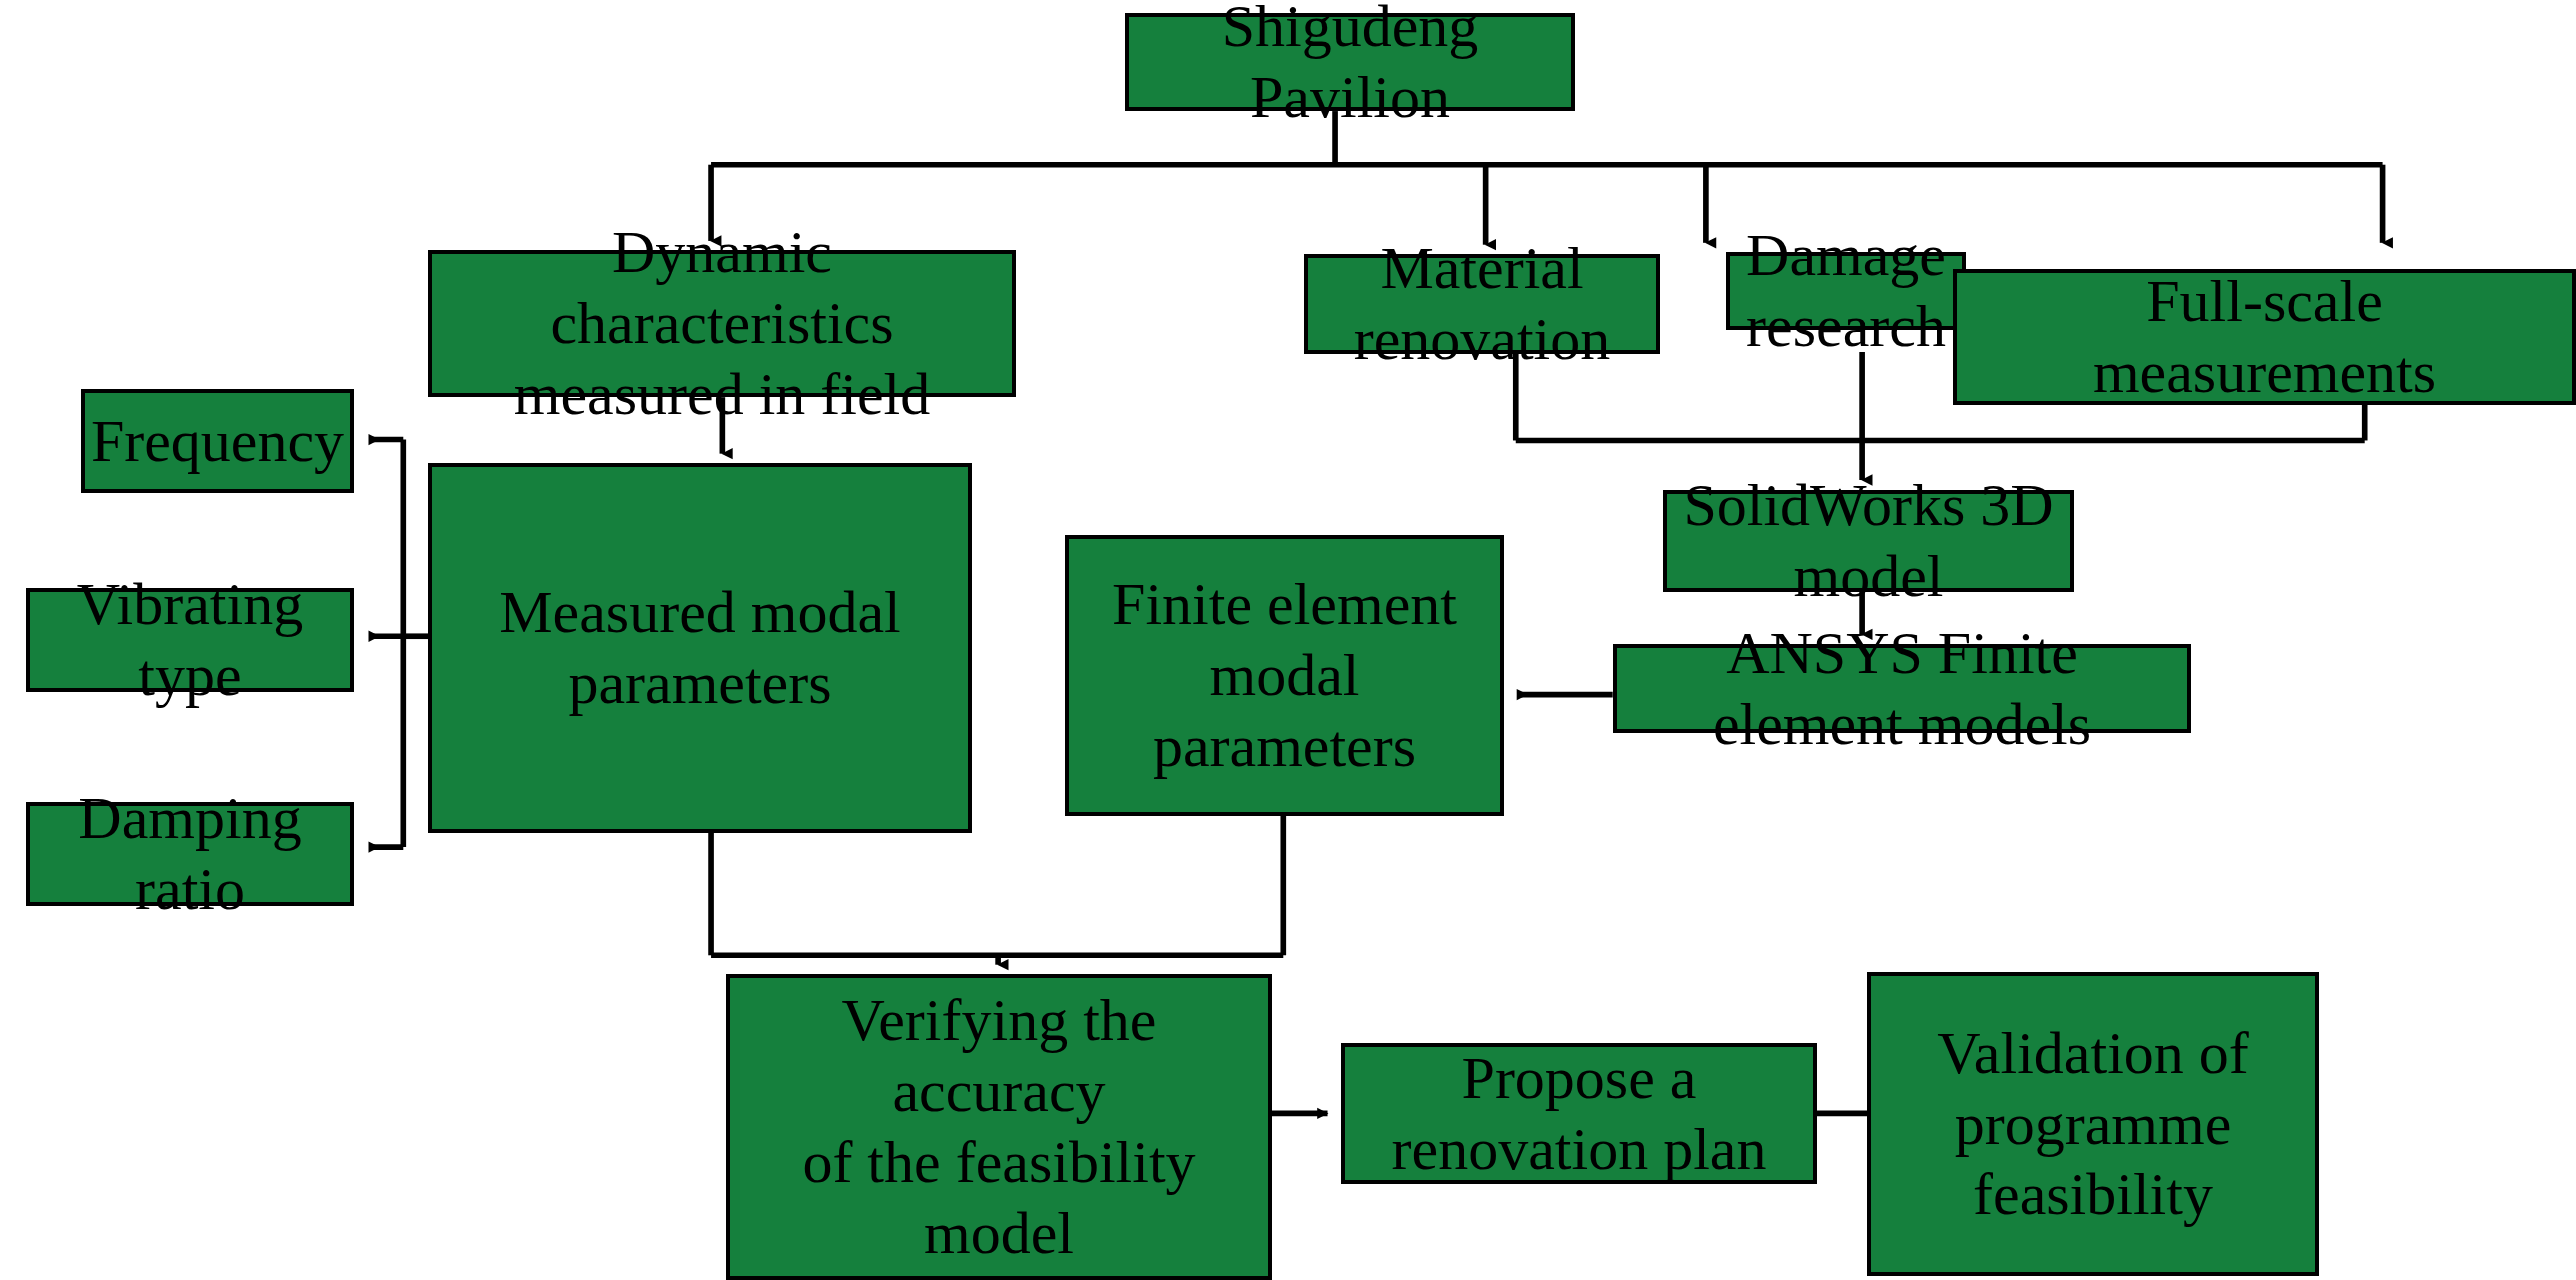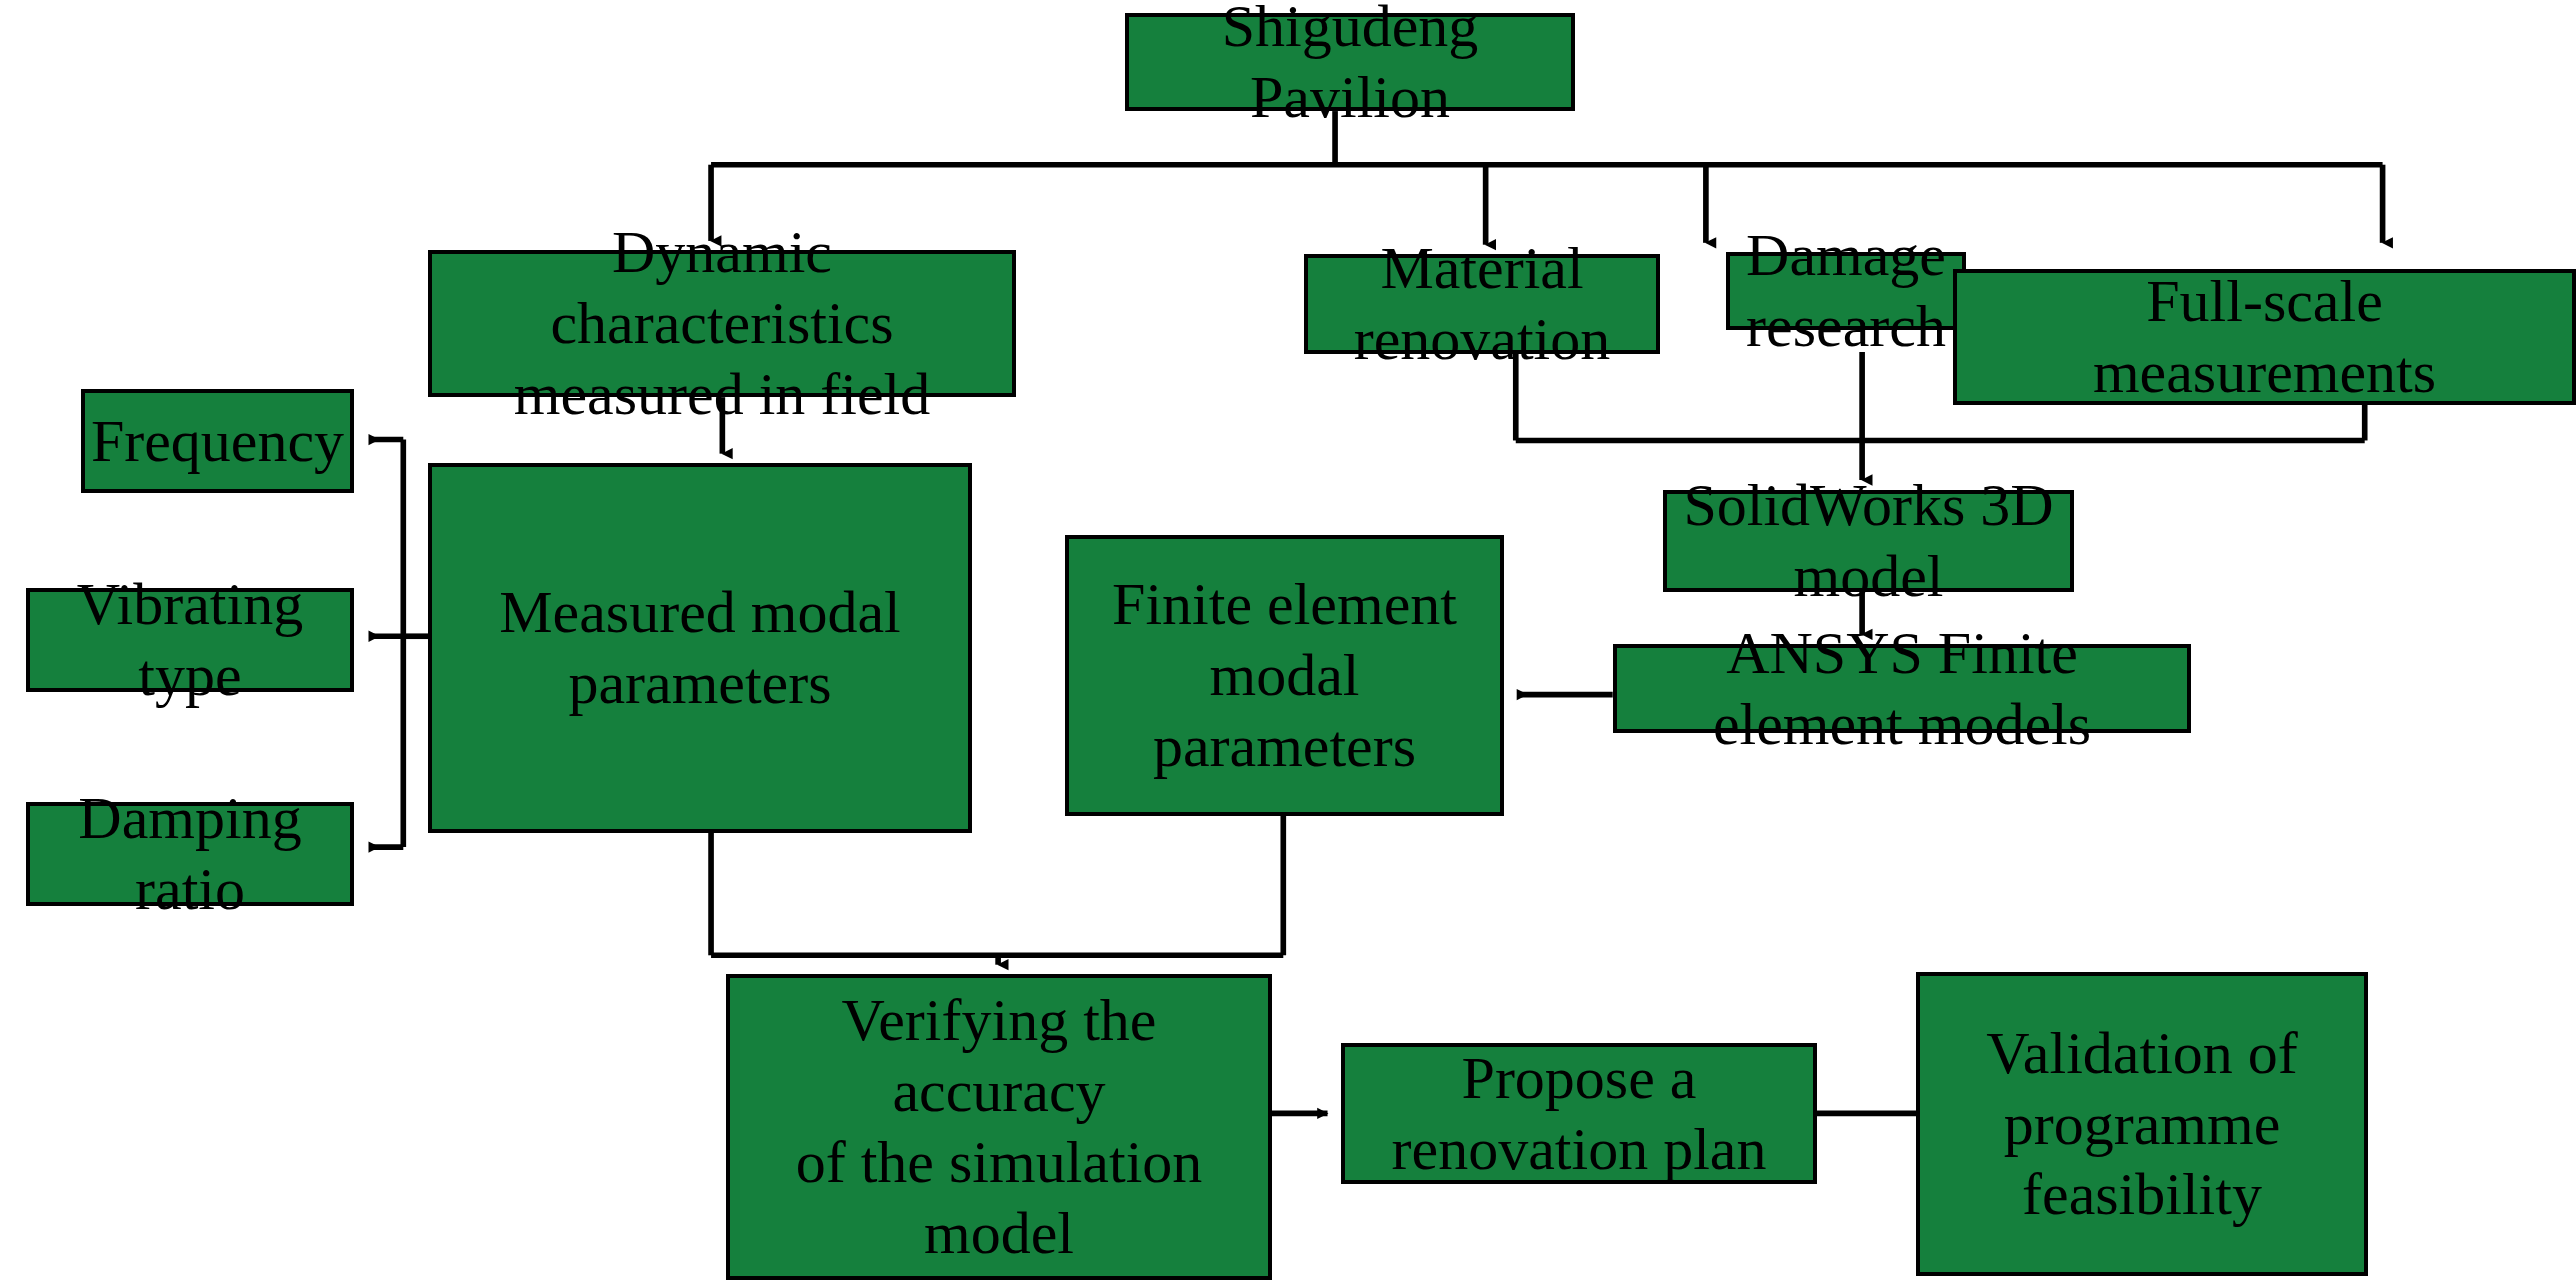--- a/index.html
+++ b/index.html
@@ -50,21 +50,21 @@
   #n-fullscale         { left: 1953px; top: 252px;  width: 623px;  height: 136px; margin-top: 17px; }
   #n-frequency         { left: 81px;   top: 389px;  width: 273px;  height: 104px; }
   #n-vibrating         { left: 26px;   top: 588px;  width: 328px;  height: 104px; }
   #n-damping           { left: 26px;   top: 802px;  width: 328px;  height: 104px; }
   #n-measured          { left: 428px;  top: 463px;  width: 544px;  height: 370px; }
   #n-fem-params        { left: 1065px; top: 535px;  width: 439px;  height: 281px; }
   #n-solidworks        { left: 1663px; top: 490px;  width: 411px;  height: 102px; }
   #n-ansys             { left: 1613px; top: 644px;  width: 578px;  height: 89px; }
   #n-verify            { left: 726px;  top: 974px; width: 546px;  height: 306px; }
   #n-renovation        { left: 1341px; top: 1043px; width: 476px;  height: 141px; }
-  #n-validation        { left: 1916px; top: 972px; width: 452px;  height: 304px; }
+  #n-validation        { left: 1867px; top: 972px; width: 452px;  height: 304px; }
 </style>
 </head>
 <body>
 
 <div id="canvas">
 
   <svg id="edges" viewBox="0 0 2736 1360" width="2576" height="1280" aria-hidden="true">
     <defs>
       <marker id="ah-down" markerWidth="16" markerHeight="16" refX="8" refY="13" orient="auto" markerUnits="userSpaceOnUse">
         <path d="M2,2 L14,2 L8,14 Z" fill="#000"></path>
@@ -143,21 +143,21 @@
 parameters</div>
 
   <div class="node" id="n-fem-params">Finite element
 modal parameters</div>
 
   <div class="node" id="n-solidworks">SolidWorks 3D model</div>
 
   <div class="node" id="n-ansys">ANSYS Finite element models</div>
 
   <div class="node" id="n-verify">Verifying the accuracy
-of the simulation model</div>
+of the feasibility model</div>
 
   <div class="node" id="n-renovation">Propose a renovation plan</div>
 
   <div class="node" id="n-validation">Validation of programme
 feasibility</div>
 
 </div>
 
 
 </body></html>

